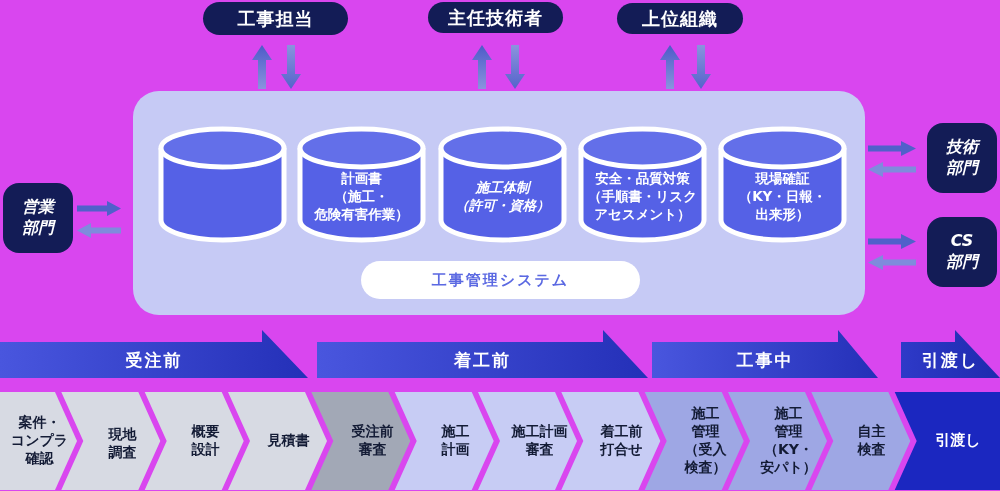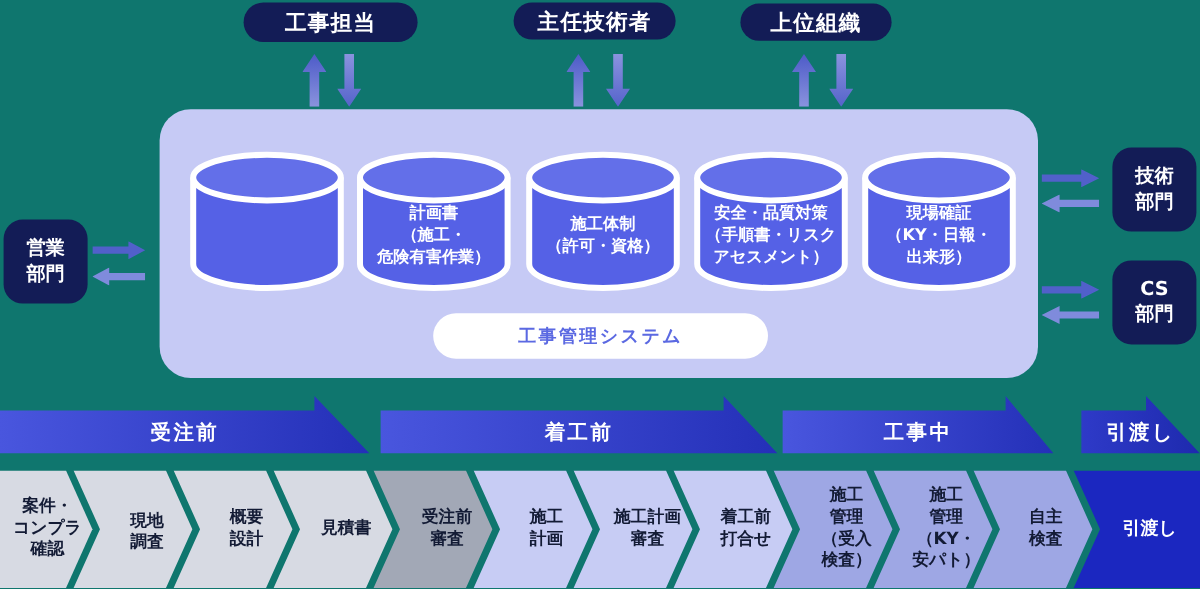--- a/index.html
+++ b/index.html
@@ -1,34 +1,34 @@
 <!DOCTYPE html>
 <html><head>
 <meta charset="utf-8">
 <style>
   html,body{margin:0;padding:0;background:#ffffff;}
   #stage{
-    position:relative;width:1000px;height:491px;background:#0f766e;
+    position:relative;width:1000px;height:491px;background:#d946ef;
     font-family:"DejaVu Sans","Liberation Sans",sans-serif;overflow:hidden;
   }
   .abs{position:absolute;}
   .ml{white-space:pre-line;}
 
   
   .pill{
     background:#131c56;color:#ffffff;border-radius:17px;
     display:flex;align-items:center;justify-content:center;
     font-size:18px;font-weight:bold;letter-spacing:1px;
   }
 
   
   .dept{
     background:#131c56;color:#ffffff;border-radius:16px;
     display:flex;align-items:center;justify-content:center;text-align:center;
-    font-size:16px;font-weight:bold;line-height:1.3;
+    font-size:16px;font-weight:bold;line-height:1.3;font-style:italic;
   }
 
   
   .sysbox{background:#c6caf5;border-radius:26px;}
 
   .cyl-label{
     display:flex;align-items:center;justify-content:center;text-align:center;
     color:#ffffff;font-size:13.5px;font-weight:bold;line-height:1.32;
   }
 
@@ -123,21 +123,21 @@
     <div class="abs cyl-label ml" style="left:0;top:32px;width:131px;height:82px;text-align:center;">計画書
 （施工・
 危険有害作業）</div>
   </div>
 
   <div class="abs" style="left:437px;top:124px;width:131px;height:122px;">
     <svg width="131" height="122">
       <path d="M4 24 V96 A61.5 20 0 0 0 127 96 V24" fill="#5561e6" stroke="#ffffff" stroke-width="5"></path>
       <ellipse cx="65.5" cy="24" rx="61.5" ry="19" fill="#636fe9" stroke="#ffffff" stroke-width="5"></ellipse>
     </svg>
-    <div class="abs cyl-label ml" style="left:0;top:32px;width:131px;height:82px;">施工体制
+    <div class="abs cyl-label ml" style="left:0;top:32px;width:131px;height:82px;font-style:italic;">施工体制
 （許可・資格）</div>
   </div>
 
   <div class="abs" style="left:577px;top:124px;width:131px;height:122px;">
     <svg width="131" height="122">
       <path d="M4 24 V96 A61.5 20 0 0 0 127 96 V24" fill="#5561e6" stroke="#ffffff" stroke-width="5"></path>
       <ellipse cx="65.5" cy="24" rx="61.5" ry="19" fill="#636fe9" stroke="#ffffff" stroke-width="5"></ellipse>
     </svg>
     <div class="abs cyl-label ml" style="left:0;top:32px;width:131px;height:82px;">安全・品質対策
 （手順書・リスク

